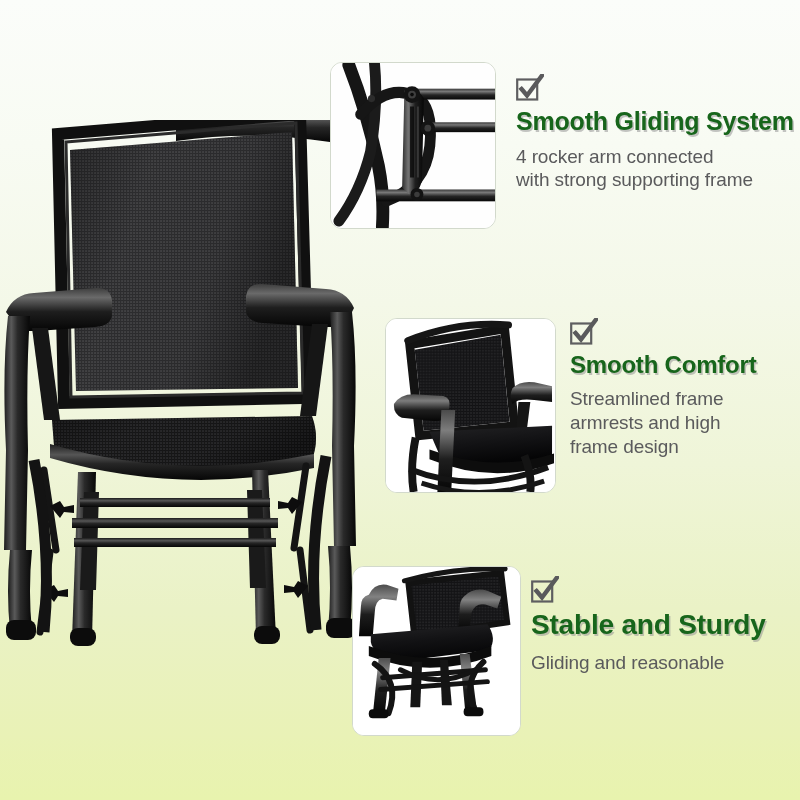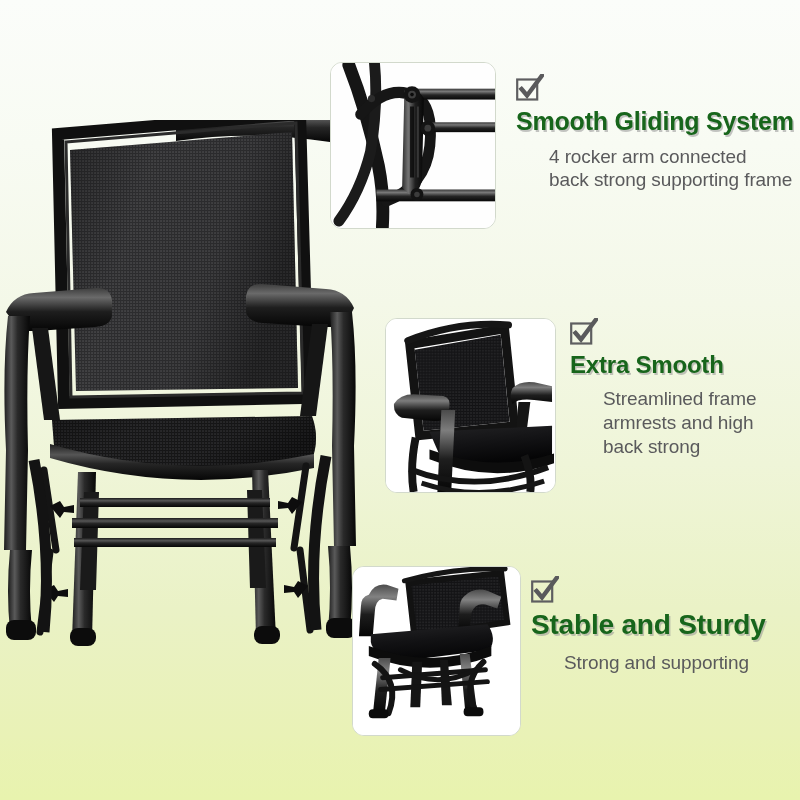--- a/index.html
+++ b/index.html
@@ -77,21 +77,21 @@
     white-space: nowrap;
     margin-bottom: 9px;
   }
 
   .feat-desc {
     font-size: 19px;
     color: #5a5a5c;
     line-height: 1.26;
     letter-spacing: -0.1px;
   }
-  .feat-desc div { white-space: nowrap; margin-left: 33px; }
+  .feat-desc div { white-space: nowrap; }
 
   #feature-2 .feat-title { font-size: 24px; }
   #feature-3 .feat-title { font-size: 28px; }
   #feature-3 .feat-desc { line-height: 1.35; }
 </style>
 </head>
 <body>
 
 <div id="canvas">
 
@@ -339,45 +339,45 @@
   <div class="feature" id="feature-1">
     <span class="check-icon">
       <svg width="28" height="27" viewBox="0 0 28 27" xmlns="http://www.w3.org/2000/svg">
         <rect x="1.2" y="5.5" width="20" height="20" fill="none" stroke="#5e5e60" stroke-width="2.2"></rect>
         <path d="M5.5,15 L11,21.5 L26,1.5" fill="none" stroke="#5a5a5c" stroke-width="4.4" stroke-linecap="square" stroke-linejoin="miter"></path>
       </svg>
     </span>
     <div class="feat-title">Smooth Gliding System</div>
     <div class="feat-desc">
       <div>4 rocker arm connected</div>
-      <div>back strong supporting frame</div>
+      <div>with strong supporting frame</div>
     </div>
   </div>
 
   <div class="feature" id="feature-2">
     <span class="check-icon">
       <svg width="28" height="27" viewBox="0 0 28 27" xmlns="http://www.w3.org/2000/svg">
         <rect x="1.2" y="5.5" width="20" height="20" fill="none" stroke="#5e5e60" stroke-width="2.2"></rect>
         <path d="M5.5,15 L11,21.5 L26,1.5" fill="none" stroke="#5a5a5c" stroke-width="4.4" stroke-linecap="square" stroke-linejoin="miter"></path>
       </svg>
     </span>
-    <div class="feat-title">Extra Smooth</div>
+    <div class="feat-title">Smooth Comfort</div>
     <div class="feat-desc">
       <div>Streamlined frame</div>
       <div>armrests and high</div>
-      <div>back strong</div>
+      <div>frame design</div>
     </div>
   </div>
 
   <div class="feature" id="feature-3">
     <span class="check-icon">
       <svg width="28" height="27" viewBox="0 0 28 27" xmlns="http://www.w3.org/2000/svg">
         <rect x="1.2" y="5.5" width="20" height="20" fill="none" stroke="#5e5e60" stroke-width="2.2"></rect>
         <path d="M5.5,15 L11,21.5 L26,1.5" fill="none" stroke="#5a5a5c" stroke-width="4.4" stroke-linecap="square" stroke-linejoin="miter"></path>
       </svg>
     </span>
     <div class="feat-title">Stable and Sturdy</div>
     <div class="feat-desc">
-      <div>Strong and supporting</div>
+      <div>Gliding and reasonable</div>
     </div>
   </div>
 
 </div>
 
 </body></html>

